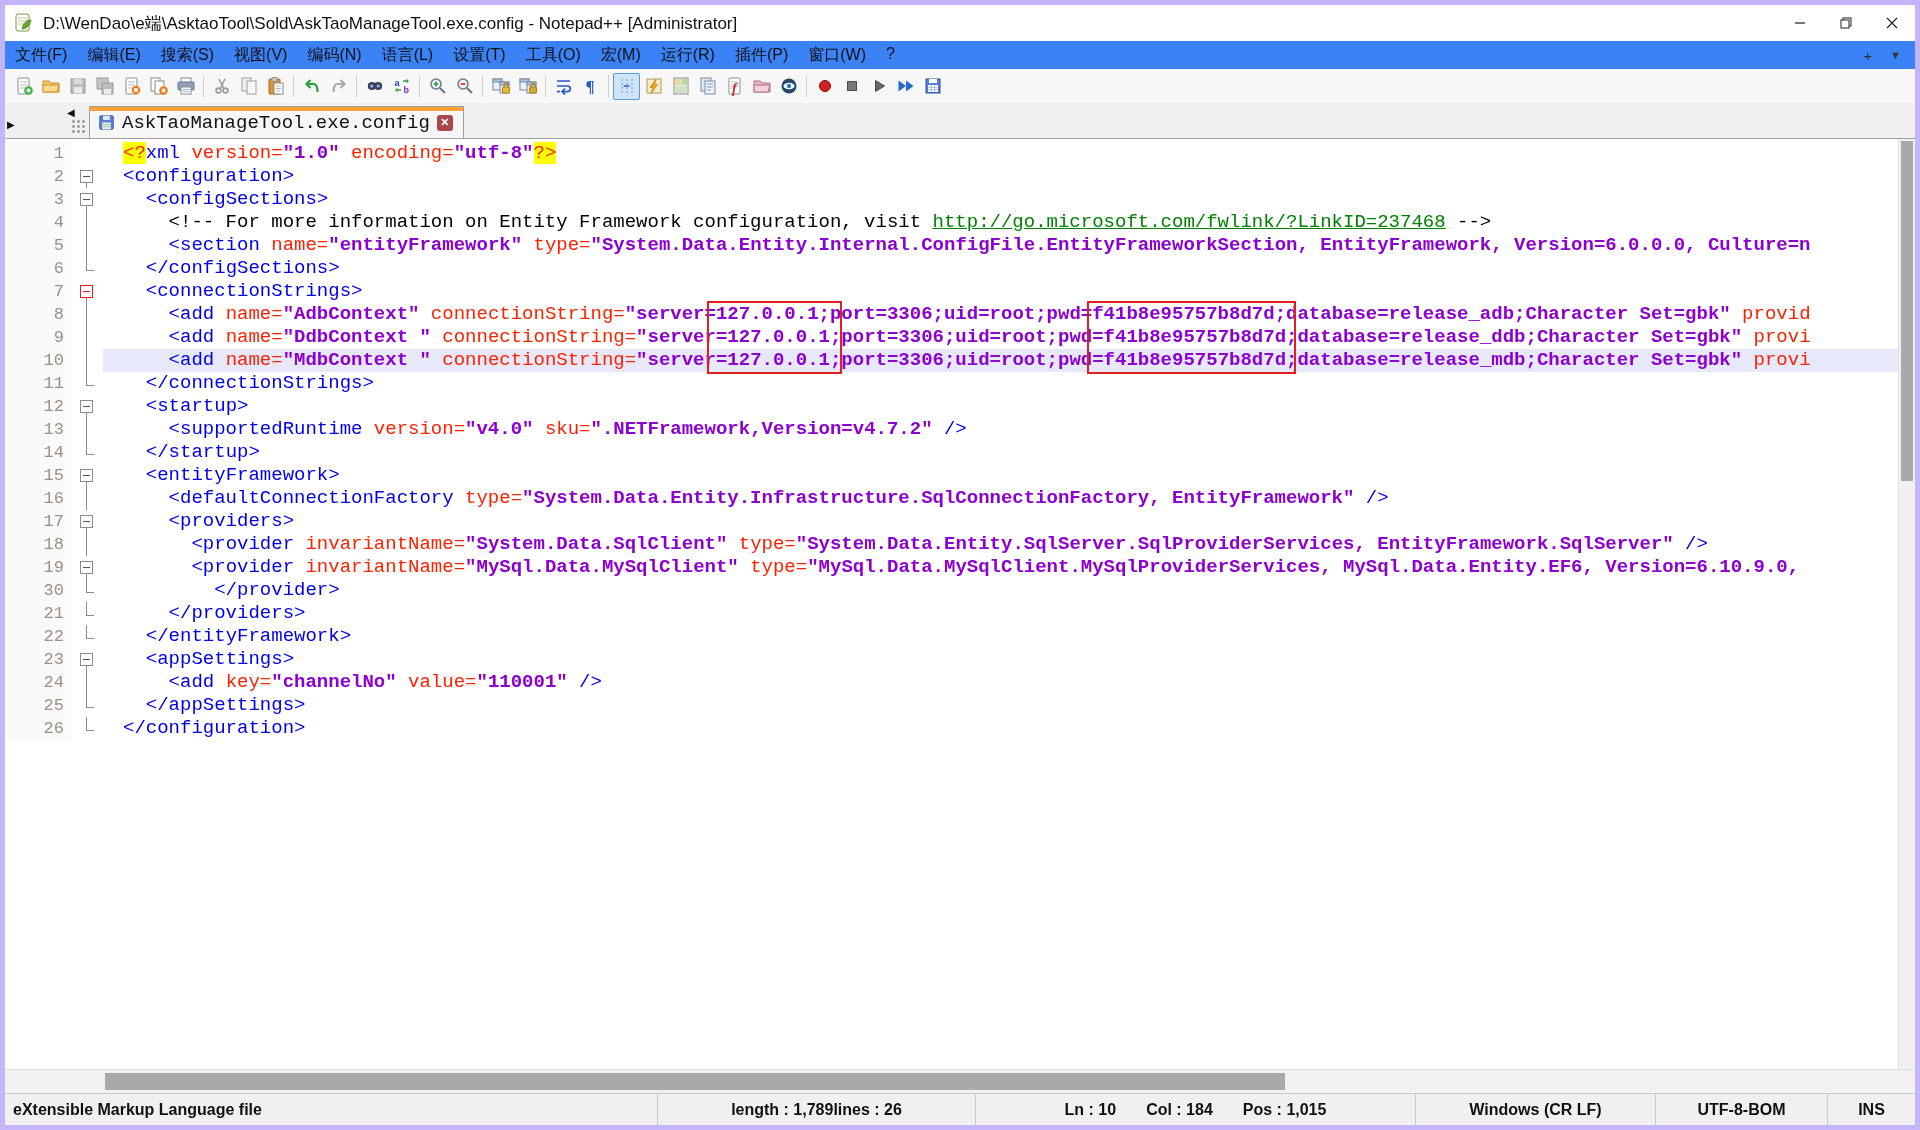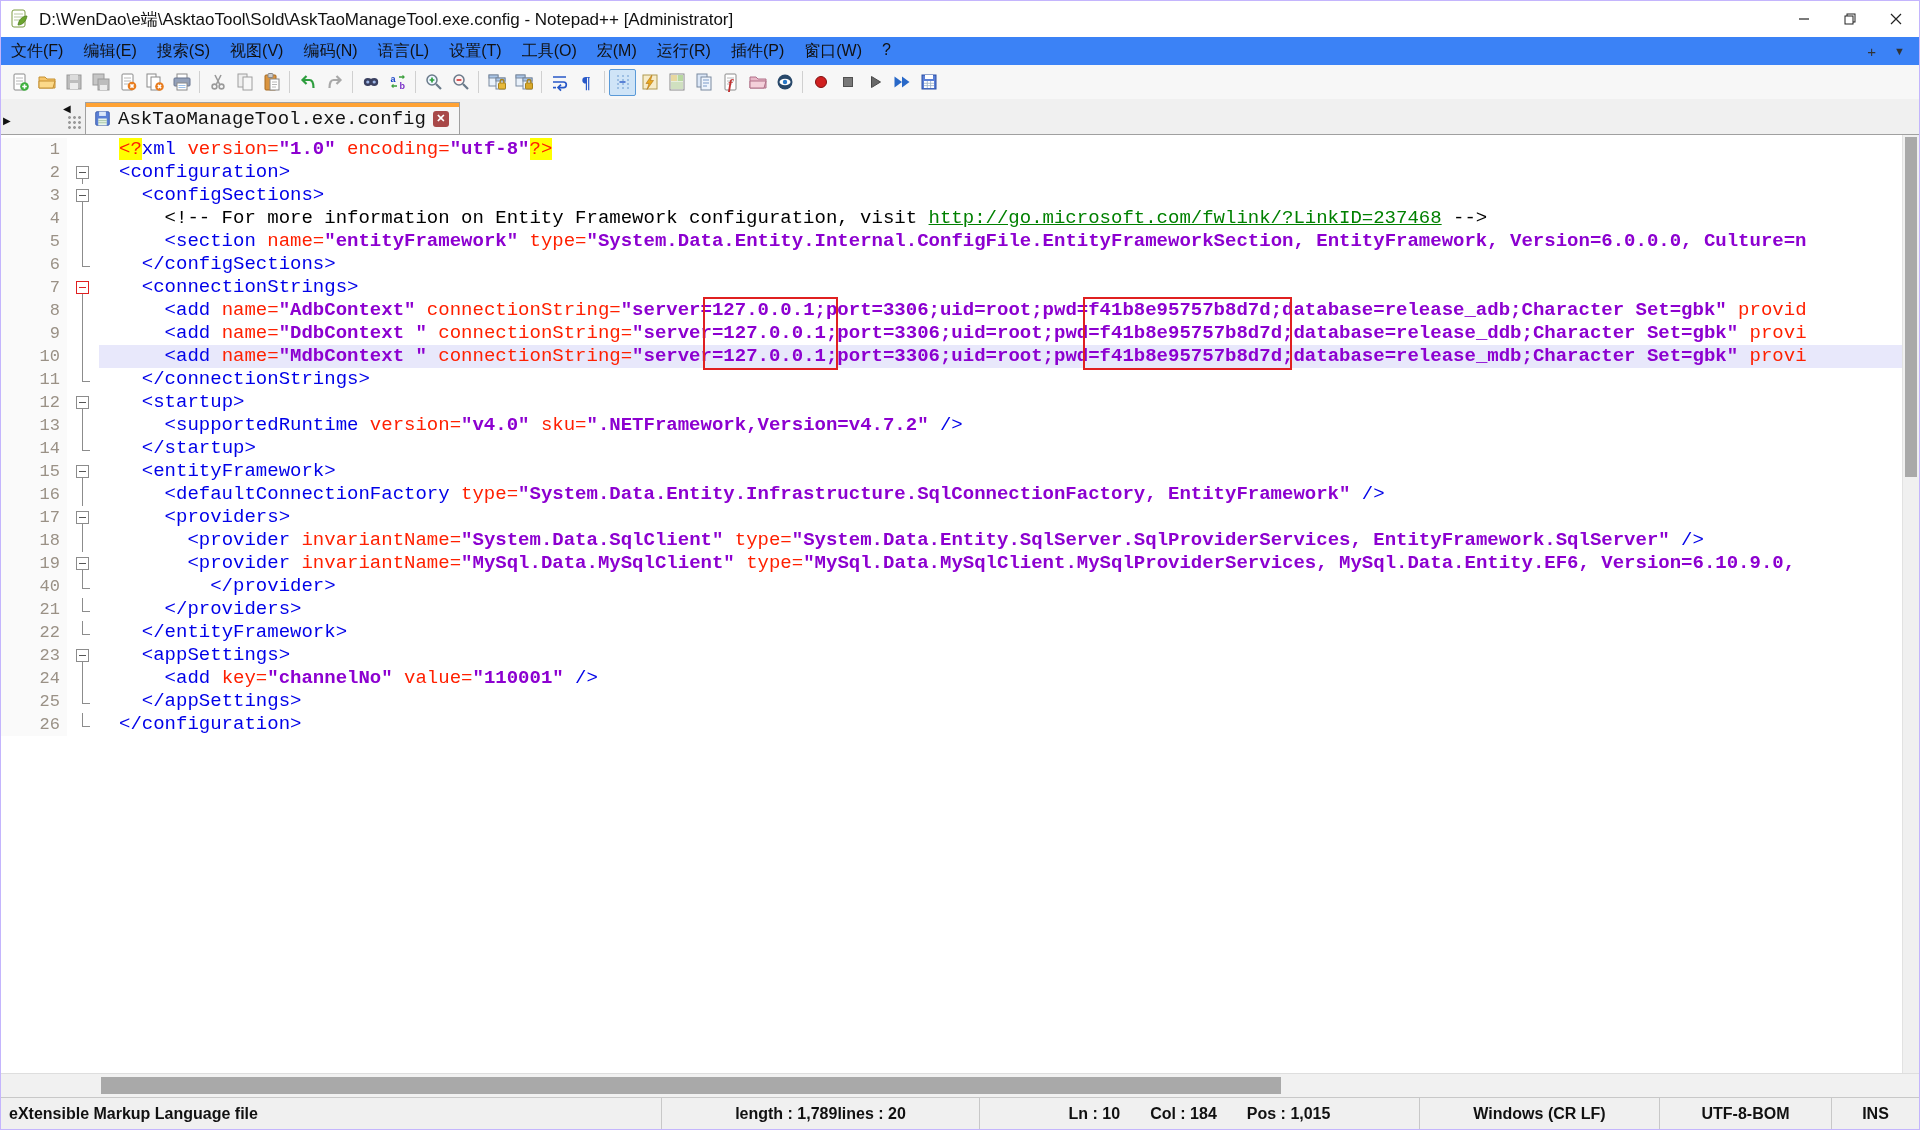--- a/index.html
+++ b/index.html
@@ -1,18 +1,18 @@
 <!DOCTYPE html>
 <html><head>
 <meta charset="utf-8">
 <style>
   * { margin:0; padding:0; box-sizing:border-box; }
   html,body { background:#888; }
   body { font-family:"Liberation Sans", sans-serif; }
-  .window { position:relative; width:1920px; height:1130px; background:#fff; border:1px solid #c4b5fd; overflow:hidden; display:flex; flex-direction:column; }
+  .window { position:relative; width:1920px; height:1130px; background:#fff; border:5px solid #c4b5fd; overflow:hidden; display:flex; flex-direction:column; }
 
   
   .titlebar { height:36px; display:flex; align-items:center; background:#fff; flex:0 0 auto; }
   .app-icon { width:20px; height:20px; margin:0 9px 0 9px; }
   .title-text { font-size:17px; color:#111; white-space:nowrap; }
   .win-controls { margin-left:auto; display:flex; height:100%; }
   .win-btn { width:46px; height:100%; display:flex; align-items:center; justify-content:center; color:#222; }
   .win-btn svg { width:12px; height:12px; }
 
   
@@ -499,21 +499,21 @@
           <div class="codecell">      <span class="tk-t">&lt;provider </span><span class="tk-a">invariantName=</span><span class="tk-v">"System.Data.SqlClient"</span><span class="tk-a"> type=</span><span class="tk-v">"System.Data.Entity.SqlServer.SqlProviderServices, EntityFramework.SqlServer"</span><span class="tk-t"> /&gt;</span></div>
         </div>
         <div class="row">
           <div class="ln">19</div>
           <div class="fold f-start">
             <div class="fbox"></div>
           </div>
           <div class="codecell">      <span class="tk-t">&lt;provider </span><span class="tk-a">invariantName=</span><span class="tk-v">"MySql.Data.MySqlClient"</span><span class="tk-a"> type=</span><span class="tk-v">"MySql.Data.MySqlClient.MySqlProviderServices, MySql.Data.Entity.EF6, Version=6.10.9.0,</span></div>
         </div>
         <div class="row">
-          <div class="ln">40</div>
+          <div class="ln">30</div>
           <div class="fold f-end"></div>
           <div class="codecell">        <span class="tk-t">&lt;/provider&gt;</span></div>
         </div>
         <div class="row">
           <div class="ln">21</div>
           <div class="fold f-end"></div>
           <div class="codecell">    <span class="tk-t">&lt;/providers&gt;</span></div>
         </div>
         <div class="row">
           <div class="ln">22</div>
@@ -551,21 +551,21 @@
   </div>
 
   <div class="hscroll">
     <div class="hthumb"></div>
   </div>
 
   <div class="statusbar">
     <div class="sb-cell sb-doctype">eXtensible Markup Language file</div>
     <div class="sb-cell sb-size">
       <span>length : 1,789</span>
-      <span>lines : 20</span>
+      <span>lines : 26</span>
     </div>
     <div class="sb-cell sb-pos">
       <span>Ln : 10</span>
       <span>Col : 184</span>
       <span>Pos : 1,015</span>
     </div>
     <div class="sb-cell sb-eol">Windows (CR LF)</div>
     <div class="sb-cell sb-enc">UTF-8-BOM</div>
     <div class="sb-cell sb-ins">INS</div>
   </div>

